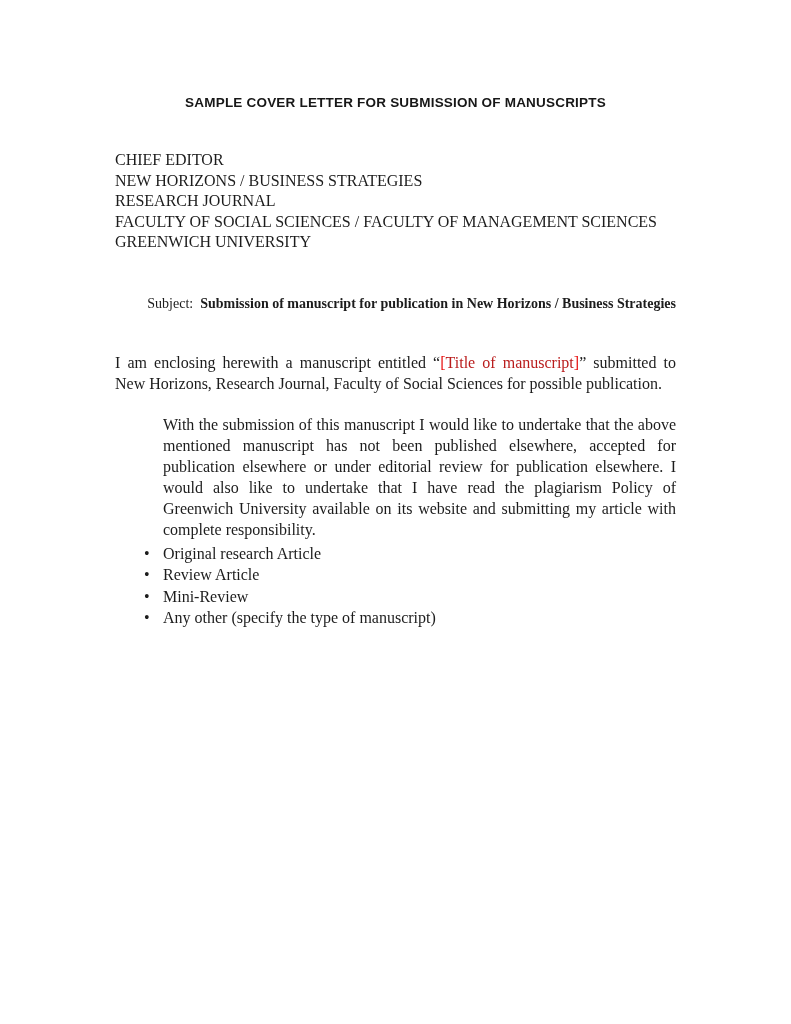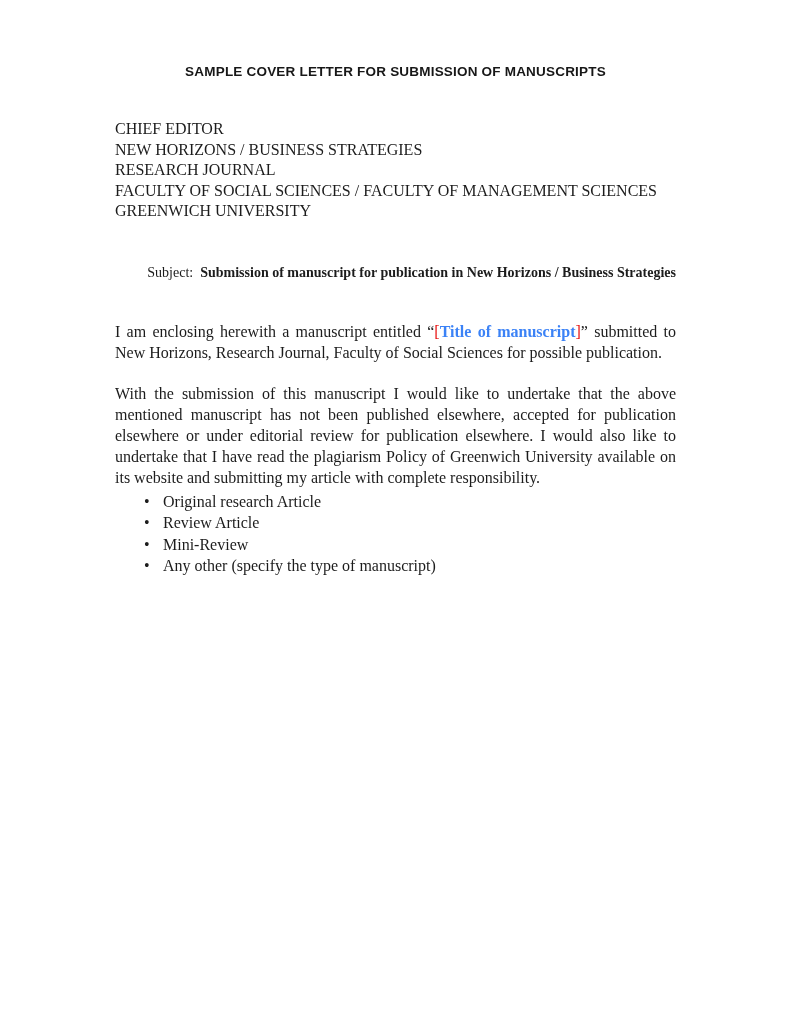--- a/index.html
+++ b/index.html
@@ -7,21 +7,21 @@
     padding: 0;
     background: #ffffff;
   }
   .page {
     position: relative;
     width: 791px;
     height: 1024px;
     margin: 0 auto;
     background: #ffffff;
     box-sizing: border-box;
-    padding: 64px 115px 0 115px;
+    padding: 95px 115px 0 115px;
     font-family: "Liberation Serif", serif;
     color: #1c1c1c;
     overflow: hidden;
   }
   .doc-title {
     font-family: "Liberation Sans", sans-serif;
     font-weight: bold;
     font-size: 13.5px;
     letter-spacing: 0.2px;
     text-align: center;
@@ -43,23 +43,23 @@
     font-weight: bold;
     margin-left: 7px;
   }
   .body-para {
     font-size: 16px;
     line-height: 21px;
     text-align: justify;
     margin: 0;
   }
   .para-1 { margin-top: 38px; }
-  .para-2 { margin-top: 20px; }
+  .para-2 { margin-top: 20px; margin-left: 48px; }
   .red-text { color: #e8100f; }
-  .red-bold { color: #3b82f6; font-weight: bold; }
+  .red-bold { color: #b91c1c; font-weight: normal; }
   .list-heading {
     font-size: 16px;
     line-height: 20.5px;
     margin: 16px 0 0 0;
   }
   .type-list {
     list-style: none;
     margin: 3px 0 0 0;
     padding: 0;
     font-size: 16px;

